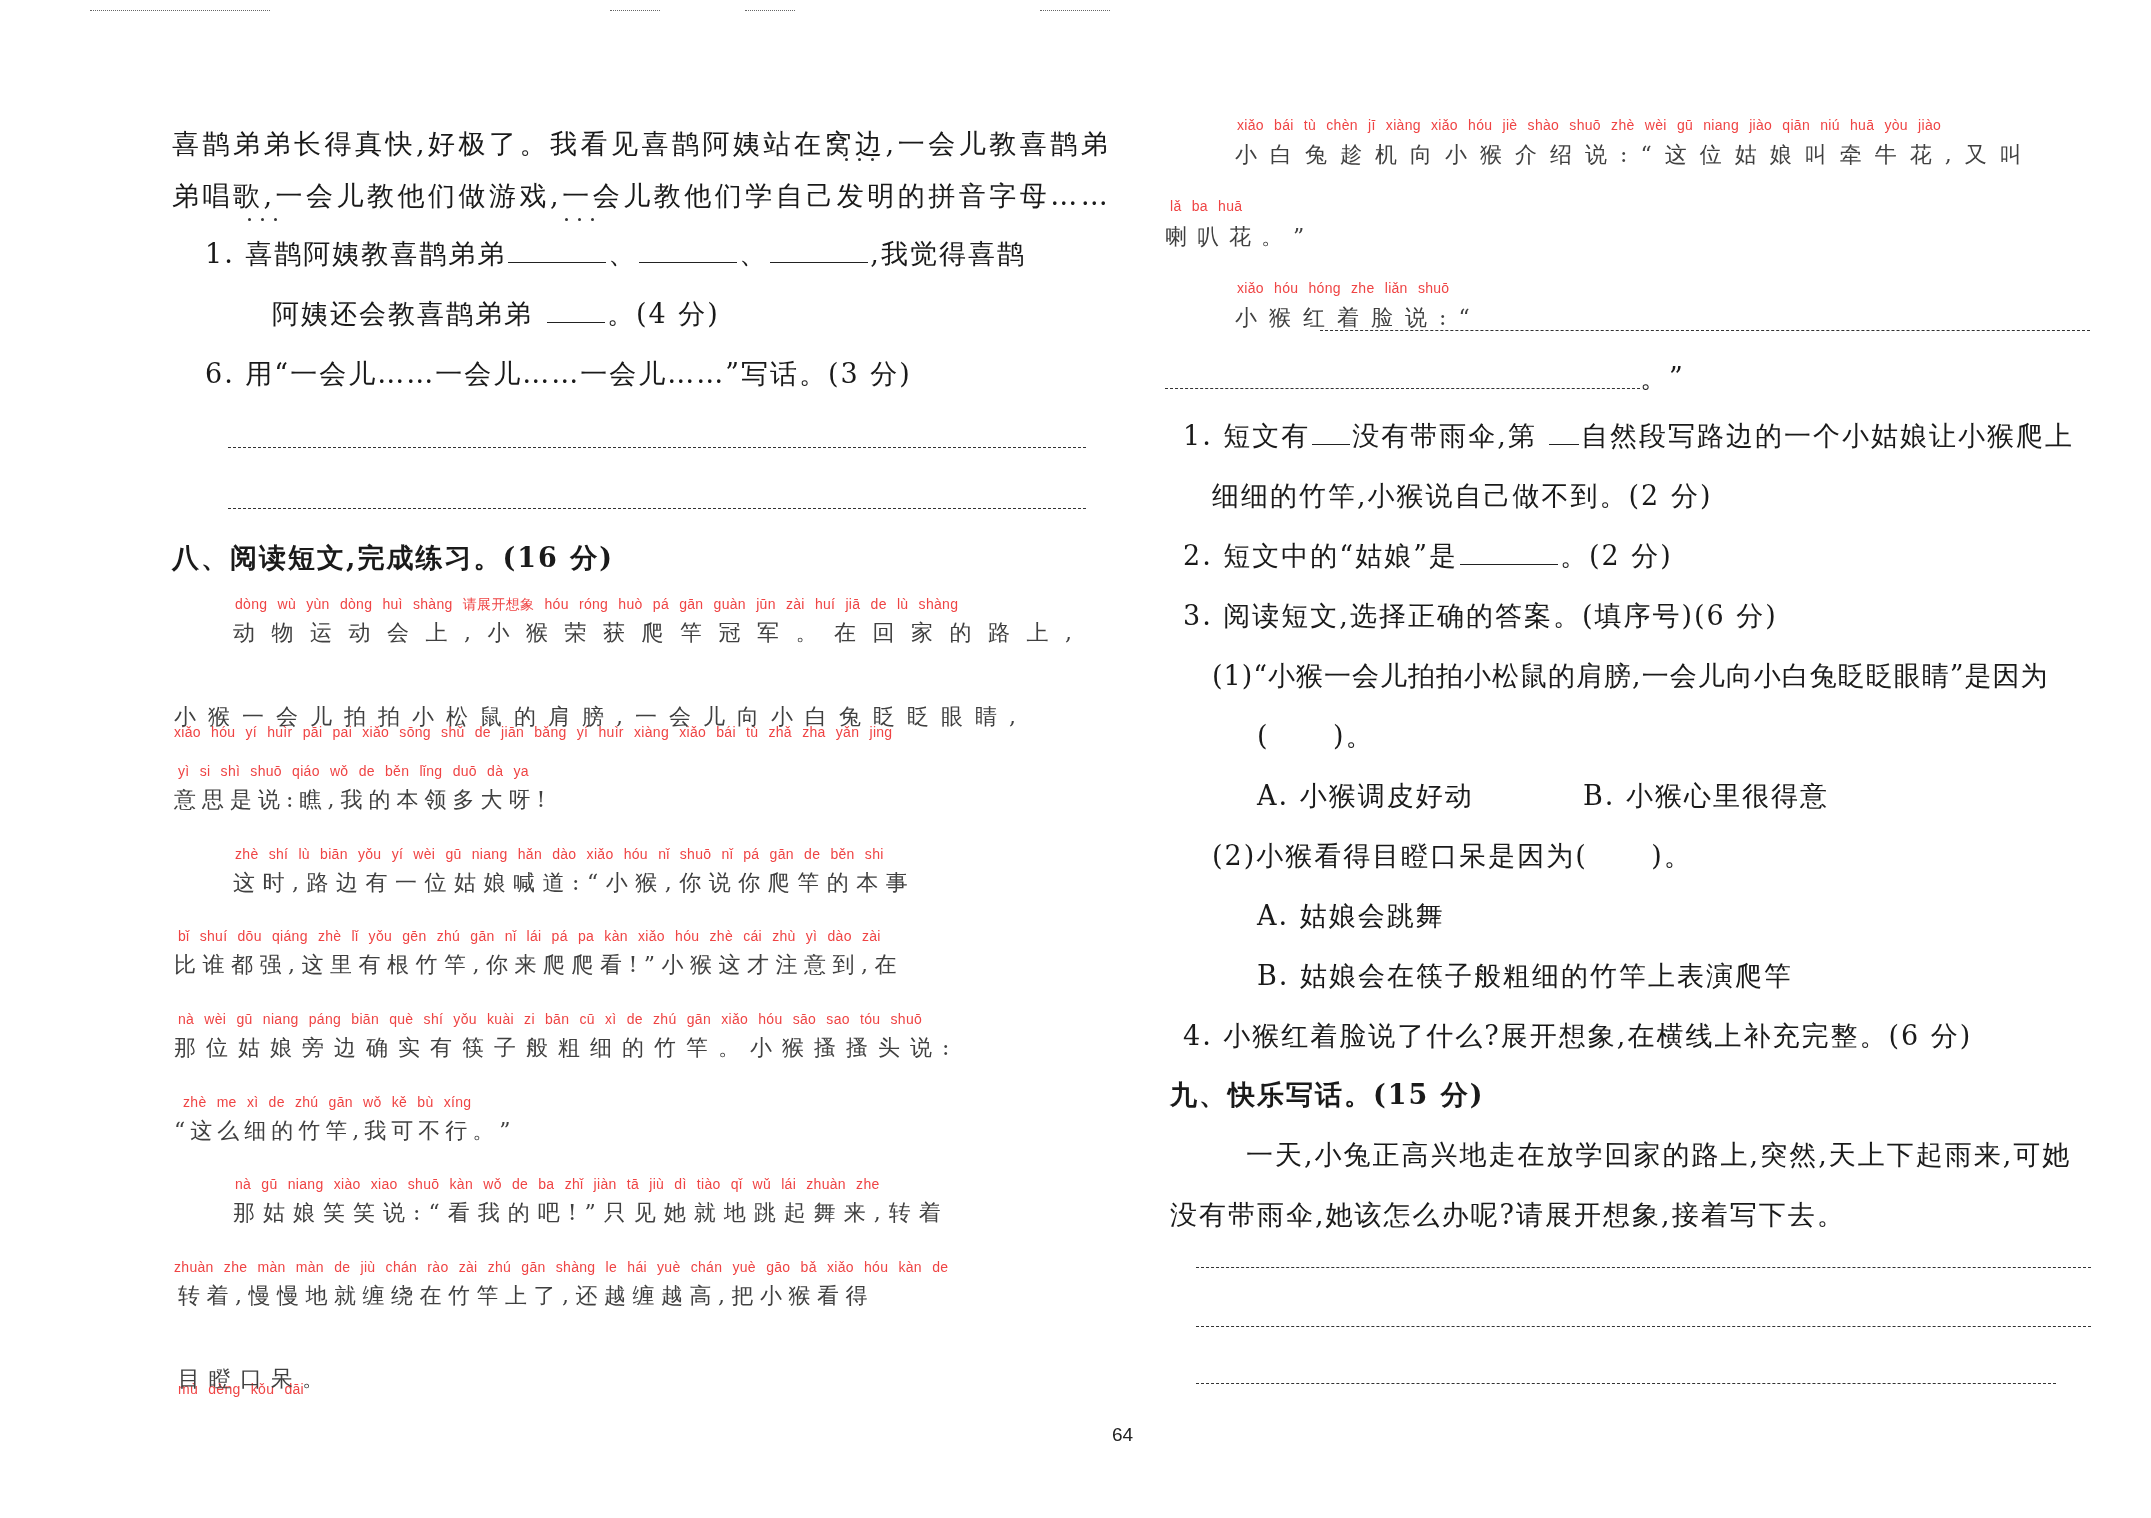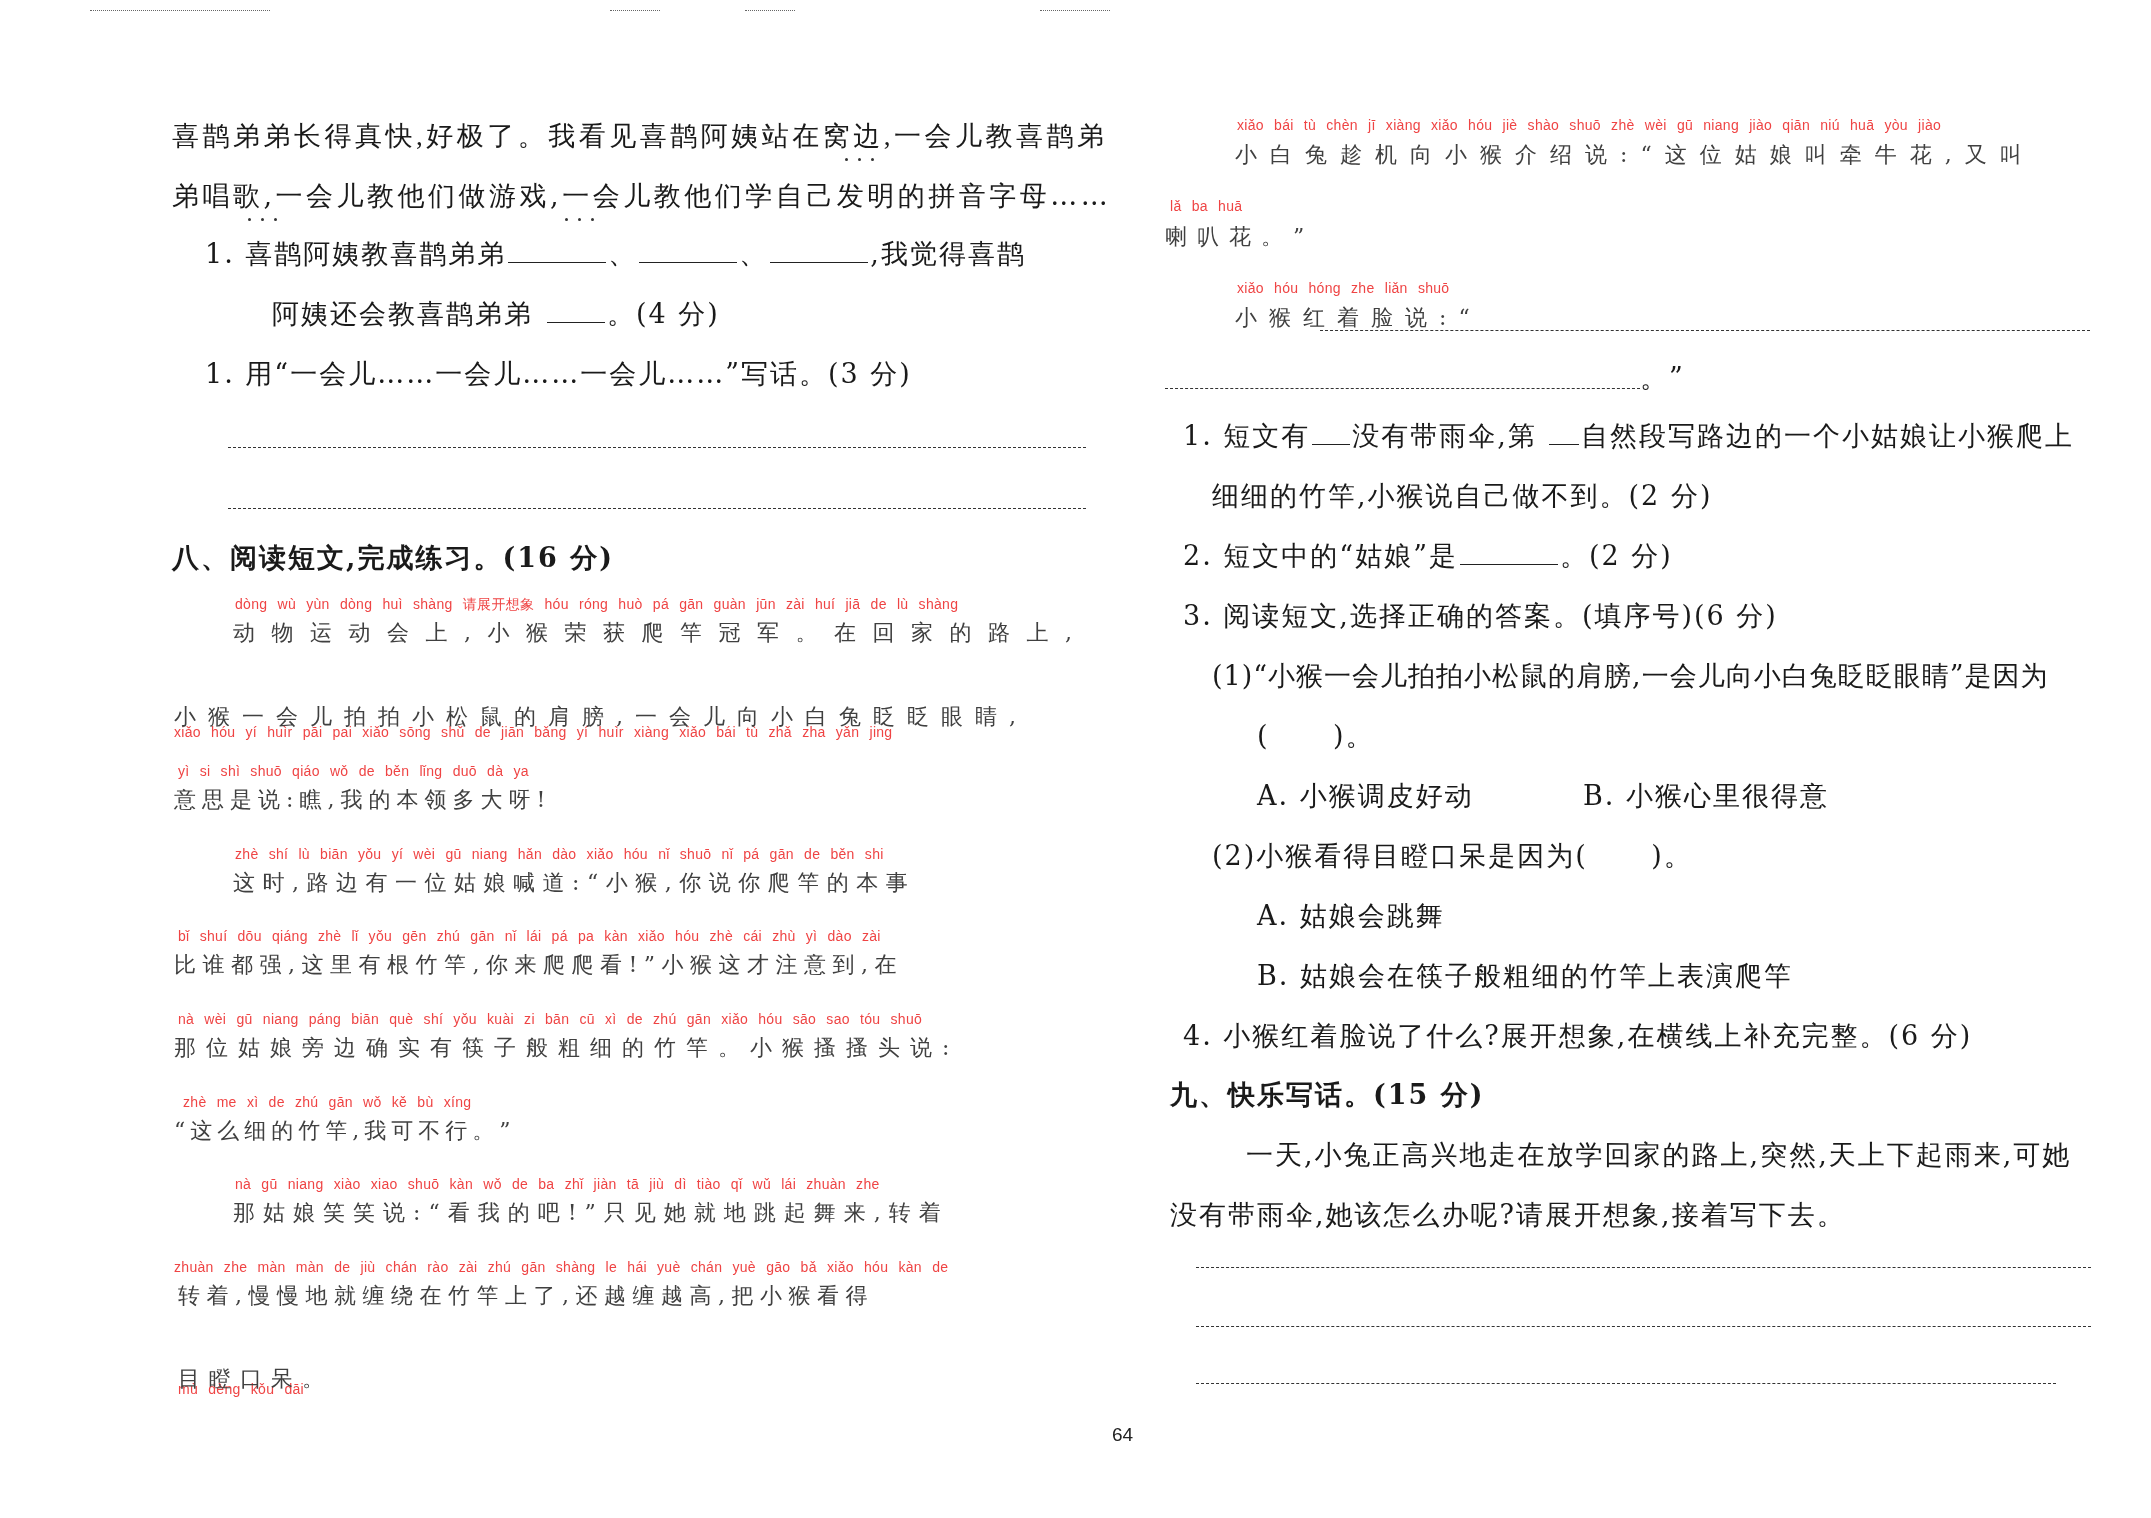--- a/index.html
+++ b/index.html
@@ -18,41 +18,41 @@
 </head>
 <body>
 
 <div class="topmarks" style="left:90px;width:180px;"></div>
 <div class="topmarks" style="left:610px;width:50px;"></div>
 <div class="topmarks" style="left:745px;width:50px;"></div>
 <div class="topmarks" style="left:1040px;width:70px;"></div>
 
 <div>
 
-  <div class="abs han" style="left:172px;top:118px;letter-spacing:3.5px;font-family:Liberation Serif, serif;">喜鹊弟弟长得真快,好极了。我看见喜鹊阿姨站在窝边,一会儿教喜鹊弟</div>
+  <div class="abs han" style="left:172px;top:126px;letter-spacing:3.5px;">喜鹊弟弟长得真快,好极了。我看见喜鹊阿姨站在窝边,一会儿教喜鹊弟</div>
   <div class="dot-mark" style="left:845px;top:158px;"></div>
   <div class="dot-mark" style="left:858px;top:158px;"></div>
   <div class="dot-mark" style="left:871px;top:158px;"></div>
 
   <div class="abs han" style="left:172px;top:178px;letter-spacing:3.5px;">弟唱歌,一会儿教他们做游戏,一会儿教他们学自己发明的拼音字母……</div>
   <div class="dot-mark" style="left:248px;top:218px;"></div>
   <div class="dot-mark" style="left:261px;top:218px;"></div>
   <div class="dot-mark" style="left:274px;top:218px;"></div>
   <div class="dot-mark" style="left:565px;top:218px;"></div>
   <div class="dot-mark" style="left:578px;top:218px;"></div>
   <div class="dot-mark" style="left:591px;top:218px;"></div>
 
   <div class="abs han" style="left:205px;top:236px;">
     <span>1. 喜鹊阿姨教喜鹊弟弟</span><span class="blank" style="width:98px;"></span><span>、</span><span class="blank" style="width:98px;"></span><span>、</span><span class="blank" style="width:98px;"></span><span>,我觉得喜鹊</span>
   </div>
   <div class="abs han" style="left:272px;top:296px;">
     <span>阿姨还会教喜鹊弟弟</span><span class="blank" style="width:58px;margin-left:14px;"></span><span>。(4 分)</span>
   </div>
 
-  <div class="abs han" style="left:205px;top:356px;">1. 用“一会儿……一会儿……一会儿……”写话。(3 分)</div>
+  <div class="abs han" style="left:205px;top:356px;">6. 用“一会儿……一会儿……一会儿……”写话。(3 分)</div>
   <div class="dline" style="left:228px;top:447px;width:858px;"></div>
   <div class="dline" style="left:228px;top:508px;width:858px;"></div>
 
   <div class="abs han bold" style="left:172px;top:540px;">八、阅读短文,完成练习。(16 分)</div>
 
   <div class="abs py" style="left:235px;top:596px;">dòng wù yùn dòng huì shàng  请展开想象 hóu róng huò pá gān guàn jūn   zài huí jiā de lù shàng</div>
   <div class="abs hanw" style="left:233px;top:618px;letter-spacing:16.5px;">动物运动会上,小猴荣获爬竿冠军。在回家的路上,</div>
 
   <div class="abs py" style="left:174px;top:680px;margin-top:44px;">xiǎo hóu yí huìr   pāi pai xiǎo sōng shǔ de jiān bǎng  yí huìr   xiàng xiǎo bái tù zhǎ zha yǎn jing</div>
   <div class="abs hanw" style="left:174px;top:702px;letter-spacing:12px;">小猴一会儿拍拍小松鼠的肩膀,一会儿向小白兔眨眨眼睛,</div>

